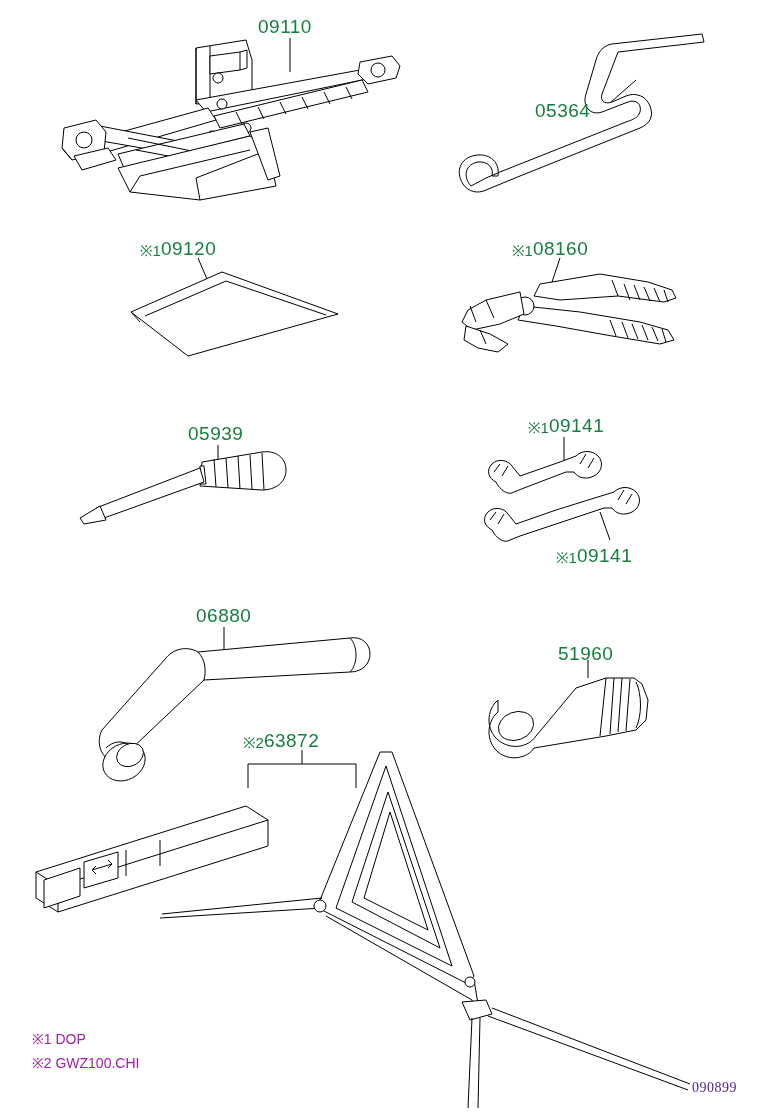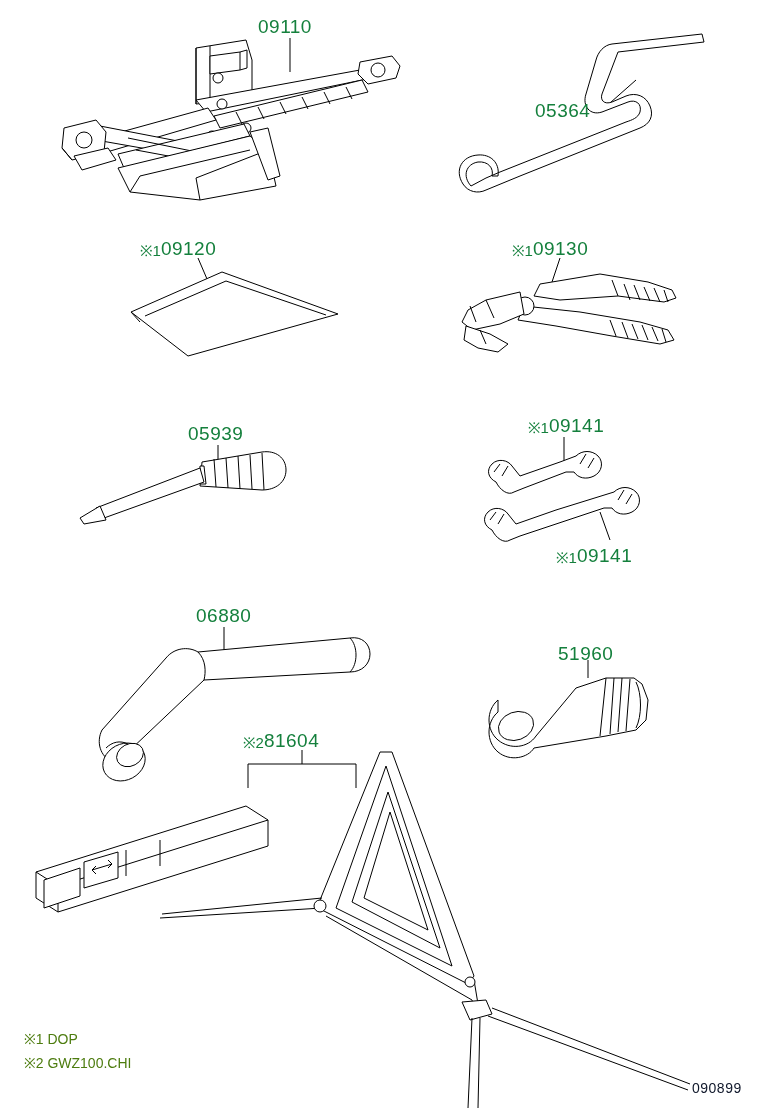--- a/index.html
+++ b/index.html
@@ -31,28 +31,29 @@
   }
   .marker {
     font-size: 15px;
     vertical-align: middle;
     letter-spacing: 0;
   }
   .footnote {
     position: absolute;
     font-family: "Liberation Sans", sans-serif;
     font-size: 14px;
-    color: #4d7c0f;
+    color: #a21caf;
     white-space: nowrap;
+    margin-left: 8px;
   }
   .figcode {
     position: absolute;
-    font-family: Liberation Sans, sans-serif;
+    font-family: Liberation Serif, serif;
     font-size: 14px;
-    color: #0f172a;
+    color: #4c1d95;
     letter-spacing: 0.5px;
     text-align: center;
   }
   svg line, svg polyline, svg path, svg polygon, svg ellipse, svg circle, svg rect {
     vector-effect: non-scaling-stroke;
   }
   .ln { stroke: #000; stroke-width: 1; fill: none; }
   .fw { stroke: #000; stroke-width: 1; fill: #fff; }
 </style>
 </head>
@@ -242,21 +243,21 @@
 
 <div class="part-label" style="left:535px; top:100px;">
   <span class="marker"></span><span>05364</span>
 </div>
 
 <div class="part-label" style="left:140px; top:238px;">
   <span class="marker">※1</span><span>09120</span>
 </div>
 
 <div class="part-label" style="left:512px; top:238px;">
-  <span class="marker">※1</span><span>09130</span>
+  <span class="marker">※1</span><span>08160</span>
 </div>
 
 <div class="part-label" style="left:188px; top:423px;">
   <span class="marker"></span><span>05939</span>
 </div>
 
 <div class="part-label" style="left:528px; top:415px;">
   <span class="marker">※1</span><span>09141</span>
 </div>
 
@@ -266,21 +267,21 @@
 
 <div class="part-label" style="left:196px; top:605px;">
   <span class="marker"></span><span>06880</span>
 </div>
 
 <div class="part-label" style="left:558px; top:643px;">
   <span class="marker"></span><span>51960</span>
 </div>
 
 <div class="part-label" style="left:243px; top:730px;">
-  <span class="marker">※2</span><span>81604</span>
+  <span class="marker">※2</span><span>63872</span>
 </div>
 
 <div class="footnote" style="left:24px; top:1029px;">
   <span>※1</span>
   <span>DOP</span>
 </div>
 <div class="footnote" style="left:24px; top:1053px;">
   <span>※2</span>
   <span>GWZ100.CHI</span>
 </div>

